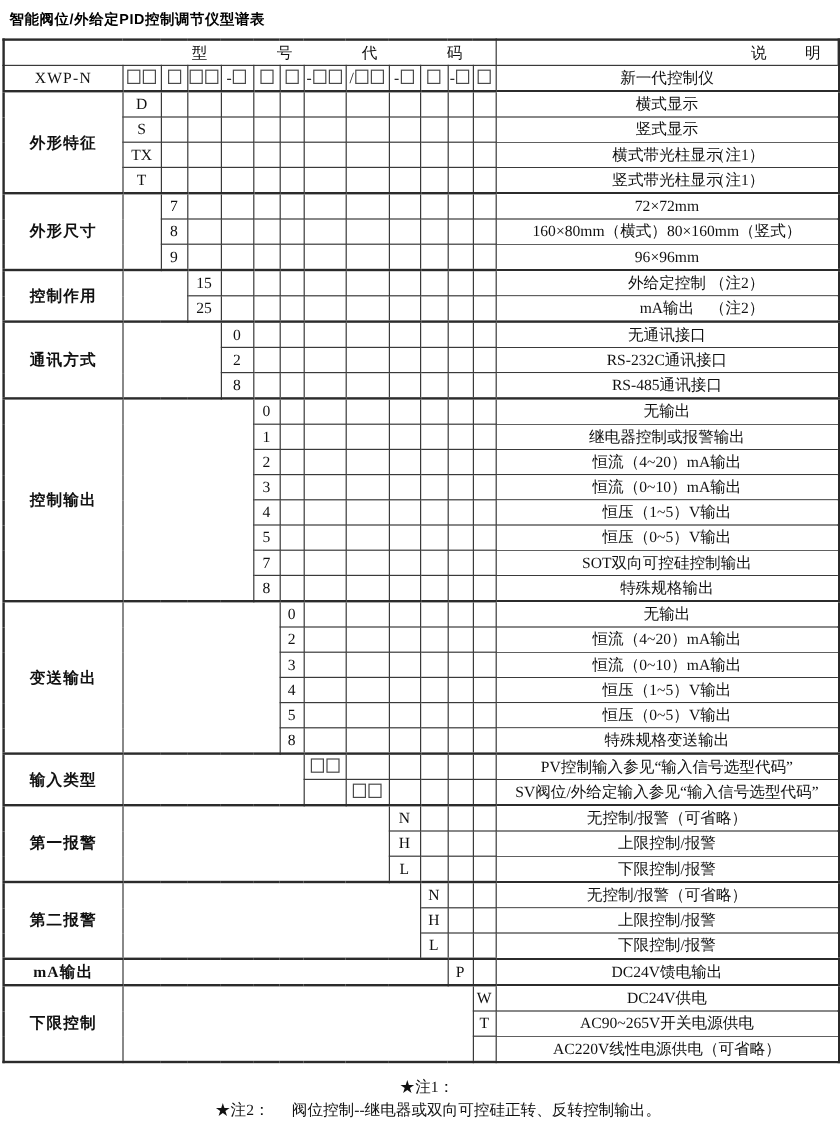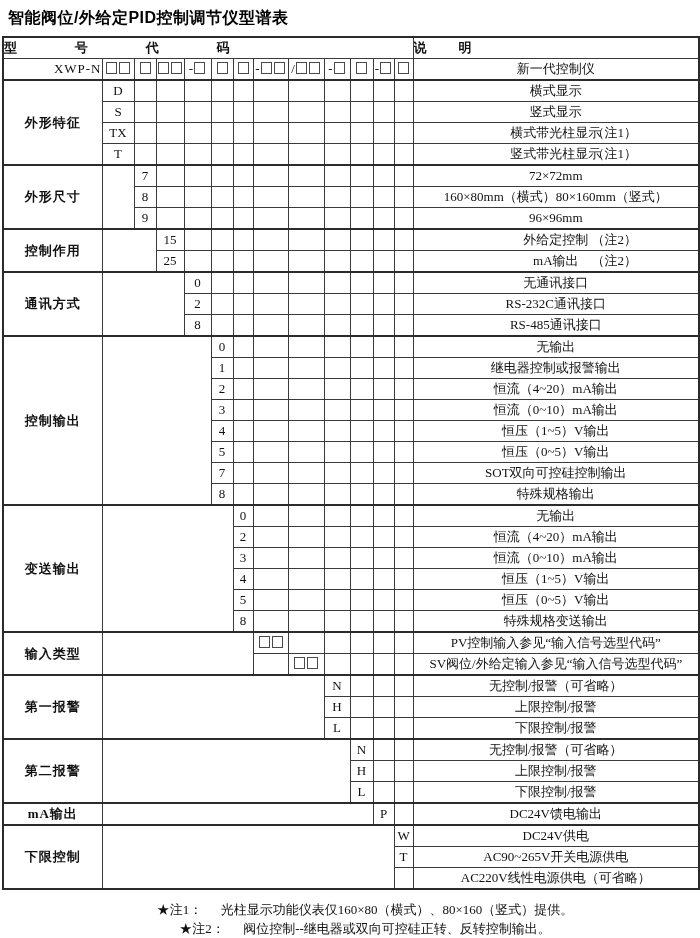--- a/index.html
+++ b/index.html
@@ -1,34 +1,34 @@
 <!DOCTYPE html>
 <html><head>
 <meta charset="utf-8">
 <style>
   html,body{margin:0;padding:0;background:#ffffff;width:700px;}
   .page{width:700px;height:938px;background:#fff;position:relative;
         font-family:"Liberation Serif","DejaVu Serif",serif;color:#111;}
   .title{font-family:"Liberation Sans","DejaVu Sans",sans-serif;
-         font-weight:bold;font-size:16px;color:#000;
+         font-weight:bold;font-size:12px;color:#000;
          margin:0;padding:8px 0 7px 8px;letter-spacing:0.5px;}
   table.spec{border-collapse:collapse;table-layout:fixed;
              margin-left:2px;width:696px;
              border:2px solid #2b2b2b;}
   table.spec th,table.spec td{
       border:1px solid #3a3a3a;
       height:20px;padding:0;overflow:hidden;white-space:nowrap;
       font-size:13px;line-height:20px;vertical-align:middle;
       background:#fff;}
   tr.gs td{border-top:2px solid #2b2b2b;}
-  th.hdr{background:#e2e2e2;font-weight:bold;font-size:14px;text-align:left;}
+  th.hdr{background:#e2e2e2;font-weight:normal;font-size:14px;text-align:right;}
   th.hdr-code{letter-spacing:2.1em;}
   th.hdr-desc{letter-spacing:1.1em;margin-top:48px;}
   td.glabel{background:#e2e2e2;text-align:center;font-size:13px;letter-spacing:1px;font-weight:bold;}
-  td.model{text-align:right;font-size:13px;letter-spacing:1px;}
+  td.model{text-align:center;font-size:13px;letter-spacing:1px;}
   td.code{text-align:center;font-size:13px;}
   td.desc{text-align:center;padding-left:7px;position:relative;font-size:13px;}
   span.note{position:absolute;left:178px;top:0;}
   span.bx{display:inline-block;width:9px;height:10px;border:1px solid #4a4a4a;
           margin:0 1px;vertical-align:-1px;background:#fff;}
   .notes{margin:11px 0 0 30px;font-size:13px;line-height:17px;color:#111;}
   .note-row{display:flex;margin-bottom:2px;justify-content:center;}
   .note-prefix{width:64px;flex:none;}
   .note-lines div{white-space:nowrap;}
 </style>
@@ -484,23 +484,20 @@
         <tr>
           <td class="code"></td>
           <td class="desc"><span>AC220V线性电源供电（可省略）</span></td>
         </tr>
       </tbody>
   </table>
 
   <div class="notes" id="notes">
       <div class="note-row">
         <span class="note-prefix">★注1：</span>
-        <div class="note-lines">
-          <div>光柱显示功能仪表仅160×80（横式）、80×160（竖式）提供。</div>
-        </div>
       </div>
       <div class="note-row">
         <span class="note-prefix">★注2：</span>
         <div class="note-lines">
           <div>阀位控制--继电器或双向可控硅正转、反转控制输出。</div>
         </div>
       </div>
     </div>
 </div>
 

